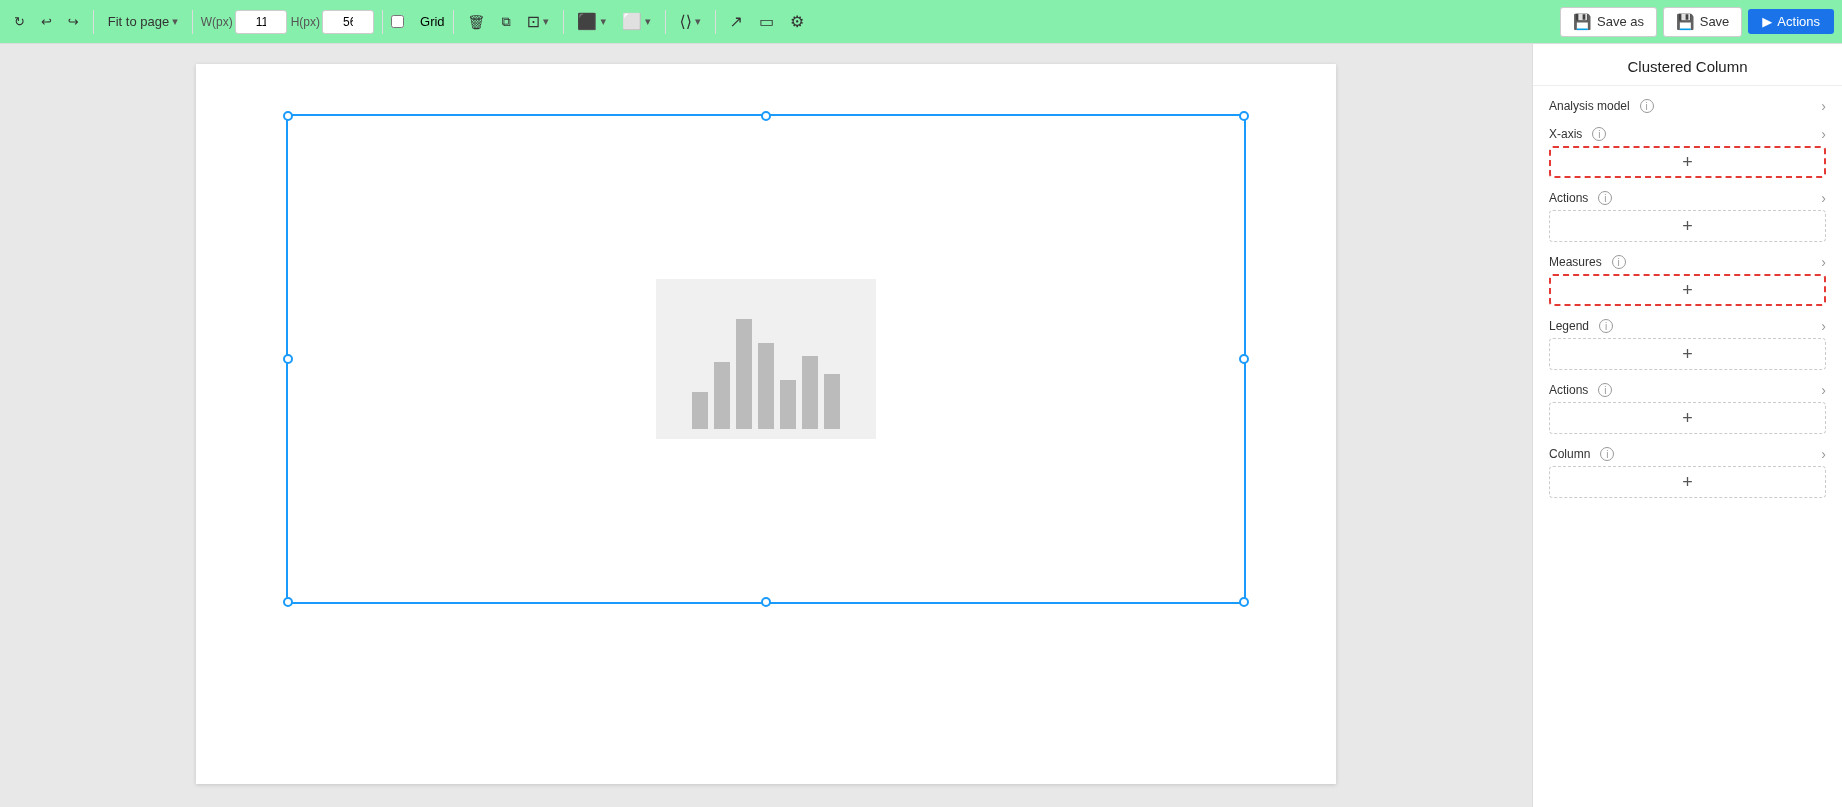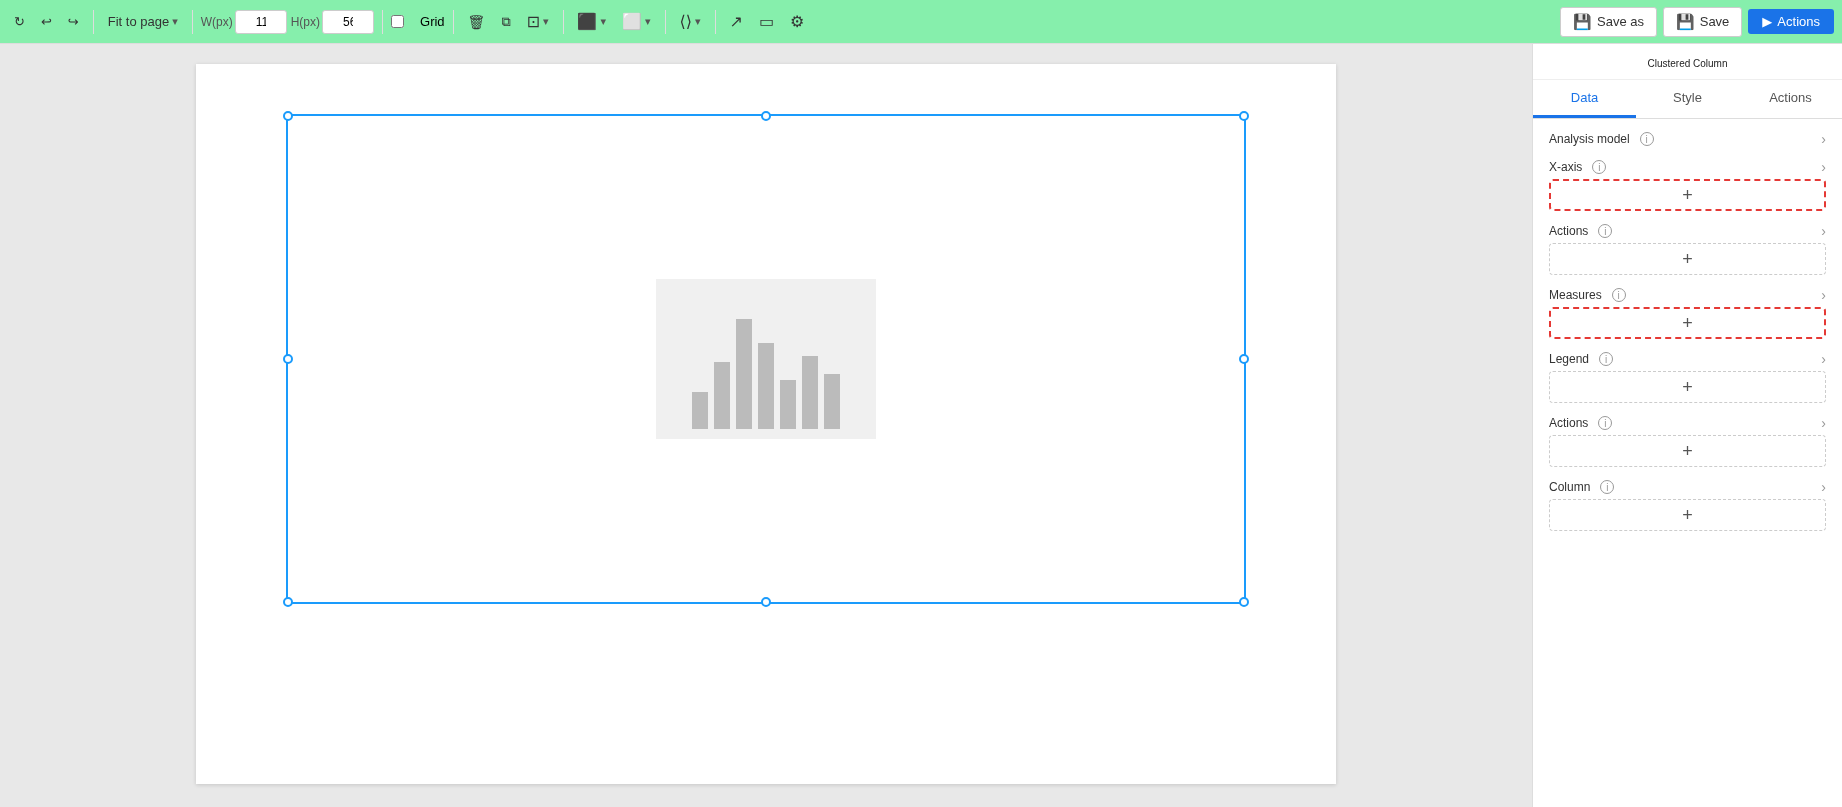--- a/index.html
+++ b/index.html
@@ -158,21 +158,21 @@
       width: 310px;
       background: #fff;
       border-left: 1px solid #ddd;
       display: flex;
       flex-direction: column;
       flex-shrink: 0;
       overflow-y: auto;
     }
     .panel-title {
       text-align: center;
-      font-size: 10px;
+      font-size: 15px;
       font-weight: 500;
       padding: 14px 12px 10px;
       color: #222;
       border-bottom: 1px solid #eee;
     }
     .panel-tabs {
       display: flex;
       border-bottom: 1px solid #ddd;
     }
     .panel-tab {
@@ -367,110 +367,105 @@
             <div class="chart-bar" style="height: 48.8889px;"></div>
             <div class="chart-bar" style="height: 73.3333px;"></div>
             <div class="chart-bar" style="height: 55px;"></div>
           </div>
       </div>
     </div>
   </div>
 
   <div class="right-panel">
     <div class="panel-title">Clustered Column</div>
-    <div class="panel-tabs">
-      <div class="panel-tab active">Data</div>
-      <div class="panel-tab">Style</div>
-      <div class="panel-tab">Actions</div>
+    <div class="panel-body">
+
+      <div class="field-row">
+        <div class="field-label">
+          <div class="field-label-left">
+            <span>Analysis model</span>
+            <span class="info-icon">i</span>
+          </div>
+          <span class="chevron-right">›</span>
+        </div>
+      </div>
+
+      <div class="field-row">
+        <div class="field-label">
+          <div class="field-label-left">
+            <span>X-axis</span>
+            <span class="info-icon">i</span>
+          </div>
+          <span class="chevron-right">›</span>
+        </div>
+        <div class="field-input-box highlight-red">
+          <span class="plus-icon">+</span>
+        </div>
+      </div>
+
+      <div class="field-row">
+        <div class="field-label">
+          <div class="field-label-left">
+            <span>Actions</span>
+            <span class="info-icon">i</span>
+          </div>
+          <span class="chevron-right">›</span>
+        </div>
+        <div class="field-input-box dashed">
+          <span class="plus-icon">+</span>
+        </div>
+      </div>
+
+      <div class="field-row">
+        <div class="field-label">
+          <div class="field-label-left">
+            <span>Measures</span>
+            <span class="info-icon">i</span>
+          </div>
+          <span class="chevron-right">›</span>
+        </div>
+        <div class="field-input-box highlight-red">
+          <span class="plus-icon">+</span>
+        </div>
+      </div>
+
+      <div class="field-row">
+        <div class="field-label">
+          <div class="field-label-left">
+            <span>Legend</span>
+            <span class="info-icon">i</span>
+          </div>
+          <span class="chevron-right">›</span>
+        </div>
+        <div class="field-input-box dashed">
+          <span class="plus-icon">+</span>
+        </div>
+      </div>
+
+      <div class="field-row">
+        <div class="field-label">
+          <div class="field-label-left">
+            <span>Actions</span>
+            <span class="info-icon">i</span>
+          </div>
+          <span class="chevron-right">›</span>
+        </div>
+        <div class="field-input-box dashed">
+          <span class="plus-icon">+</span>
+        </div>
+      </div>
+
+      <div class="field-row">
+        <div class="field-label">
+          <div class="field-label-left">
+            <span>Column</span>
+            <span class="info-icon">i</span>
+          </div>
+          <span class="chevron-right">›</span>
+        </div>
+        <div class="field-input-box dashed">
+          <span class="plus-icon">+</span>
+        </div>
+      </div>
+
     </div>
-    <div class="panel-body">
-
-      <div class="field-row">
-        <div class="field-label">
-          <div class="field-label-left">
-            <span>Analysis model</span>
-            <span class="info-icon">i</span>
-          </div>
-          <span class="chevron-right">›</span>
-        </div>
-      </div>
-
-      <div class="field-row">
-        <div class="field-label">
-          <div class="field-label-left">
-            <span>X-axis</span>
-            <span class="info-icon">i</span>
-          </div>
-          <span class="chevron-right">›</span>
-        </div>
-        <div class="field-input-box highlight-red">
-          <span class="plus-icon">+</span>
-        </div>
-      </div>
-
-      <div class="field-row">
-        <div class="field-label">
-          <div class="field-label-left">
-            <span>Actions</span>
-            <span class="info-icon">i</span>
-          </div>
-          <span class="chevron-right">›</span>
-        </div>
-        <div class="field-input-box dashed">
-          <span class="plus-icon">+</span>
-        </div>
-      </div>
-
-      <div class="field-row">
-        <div class="field-label">
-          <div class="field-label-left">
-            <span>Measures</span>
-            <span class="info-icon">i</span>
-          </div>
-          <span class="chevron-right">›</span>
-        </div>
-        <div class="field-input-box highlight-red">
-          <span class="plus-icon">+</span>
-        </div>
-      </div>
-
-      <div class="field-row">
-        <div class="field-label">
-          <div class="field-label-left">
-            <span>Legend</span>
-            <span class="info-icon">i</span>
-          </div>
-          <span class="chevron-right">›</span>
-        </div>
-        <div class="field-input-box dashed">
-          <span class="plus-icon">+</span>
-        </div>
-      </div>
-
-      <div class="field-row">
-        <div class="field-label">
-          <div class="field-label-left">
-            <span>Actions</span>
-            <span class="info-icon">i</span>
-          </div>
-          <span class="chevron-right">›</span>
-        </div>
-        <div class="field-input-box dashed">
-          <span class="plus-icon">+</span>
-        </div>
-      </div>
-
-      <div class="field-row">
-        <div class="field-label">
-          <div class="field-label-left">
-            <span>Column</span>
-            <span class="info-icon">i</span>
-          </div>
-          <span class="chevron-right">›</span>
-        </div>
-        <div class="field-input-box dashed">
-          <span class="plus-icon">+</span>
-        </div>
-      </div>
-
-    </div>
   </div>
 </div>
 
 </body></html>

